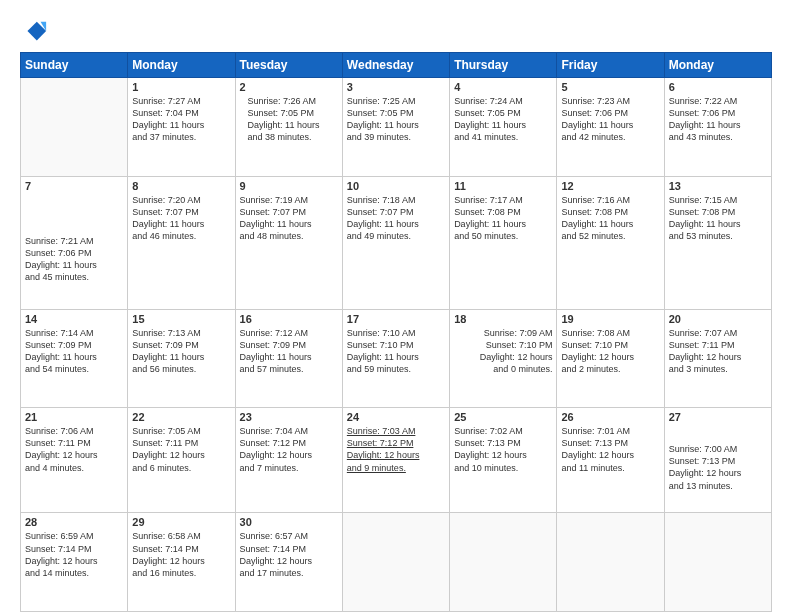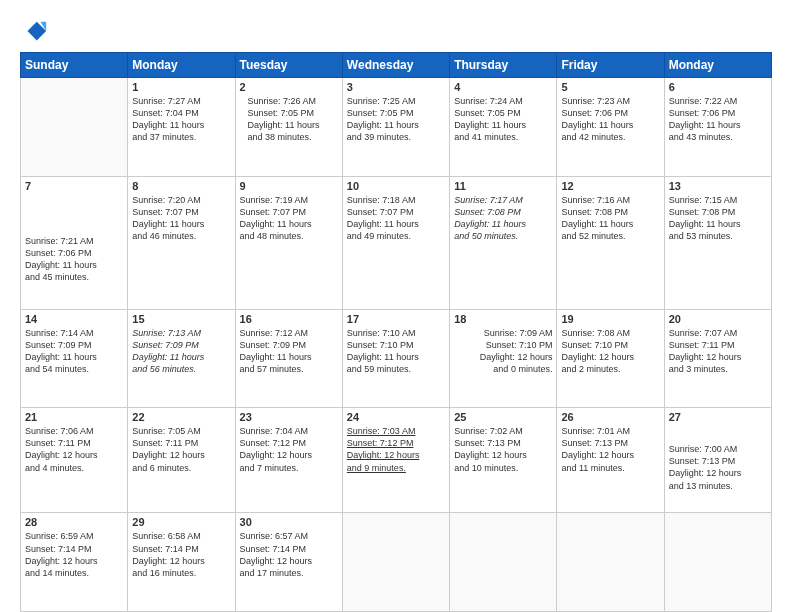--- a/index.html
+++ b/index.html
@@ -202,21 +202,21 @@
           </td>
           <td>
             <span class="day-num">10</span>
             <div class="cell-text" style="white-space: pre-line;">Sunrise: 7:18 AM
 Sunset: 7:07 PM
 Daylight: 11 hours
 and 49 minutes.</div>
           </td>
           <td>
             <span class="day-num">11</span>
-            <div class="cell-text" style="white-space: pre-line; font-style: italic;">Sunrise: 7:17 AM
+            <div class="cell-text" style="white-space: pre-line;">Sunrise: 7:17 AM
 Sunset: 7:08 PM
 Daylight: 11 hours
 and 50 minutes.</div>
           </td>
           <td>
             <span class="day-num">12</span>
             <div class="cell-text" style="white-space: pre-line;">Sunrise: 7:16 AM
 Sunset: 7:08 PM
 Daylight: 11 hours
 and 52 minutes.</div>
@@ -232,21 +232,21 @@
         <tr>
           <td>
             <span class="day-num">14</span>
             <div class="cell-text" style="white-space: pre-line;">Sunrise: 7:14 AM
 Sunset: 7:09 PM
 Daylight: 11 hours
 and 54 minutes.</div>
           </td>
           <td>
             <span class="day-num">15</span>
-            <div class="cell-text" style="white-space: pre-line; font-style: italic;">Sunrise: 7:13 AM
+            <div class="cell-text" style="white-space: pre-line;">Sunrise: 7:13 AM
 Sunset: 7:09 PM
 Daylight: 11 hours
 and 56 minutes.</div>
           </td>
           <td>
             <span class="day-num">16</span>
             <div class="cell-text" style="white-space: pre-line;">Sunrise: 7:12 AM
 Sunset: 7:09 PM
 Daylight: 11 hours
 and 57 minutes.</div>

